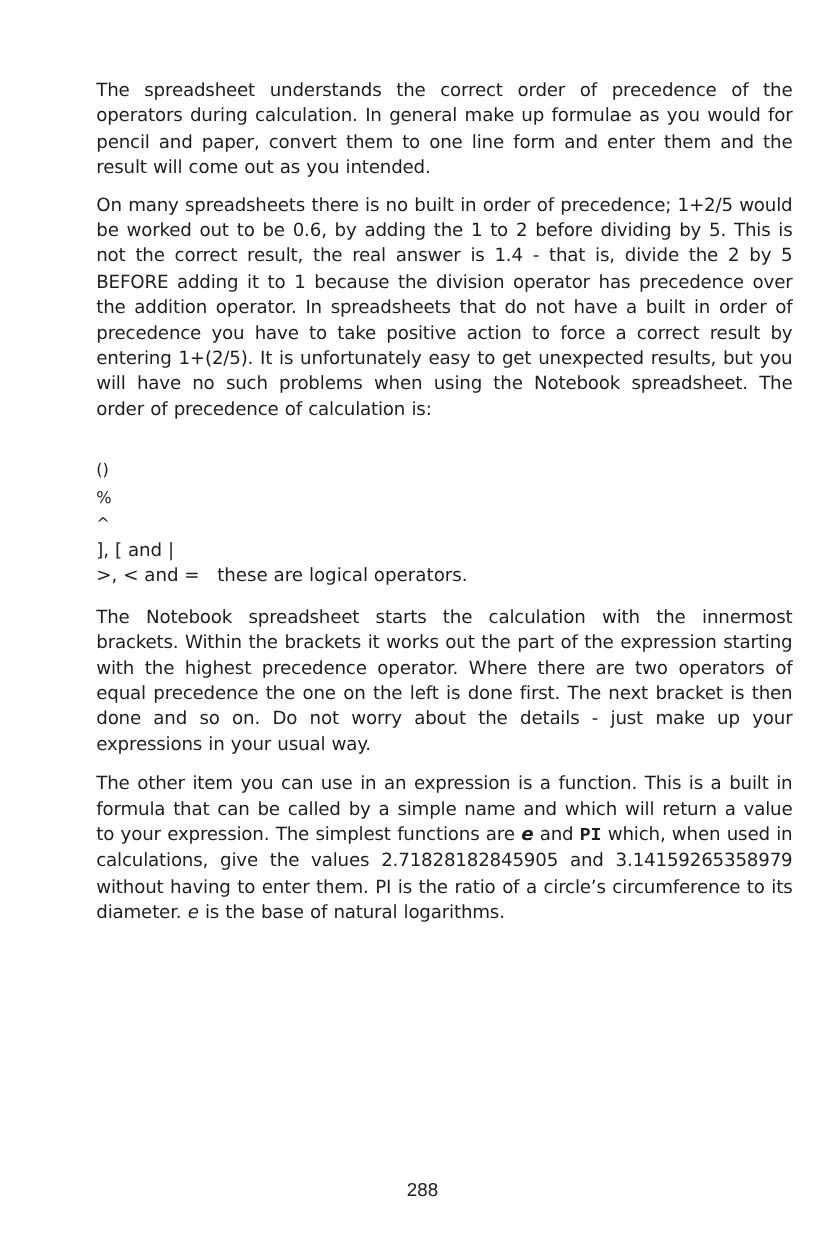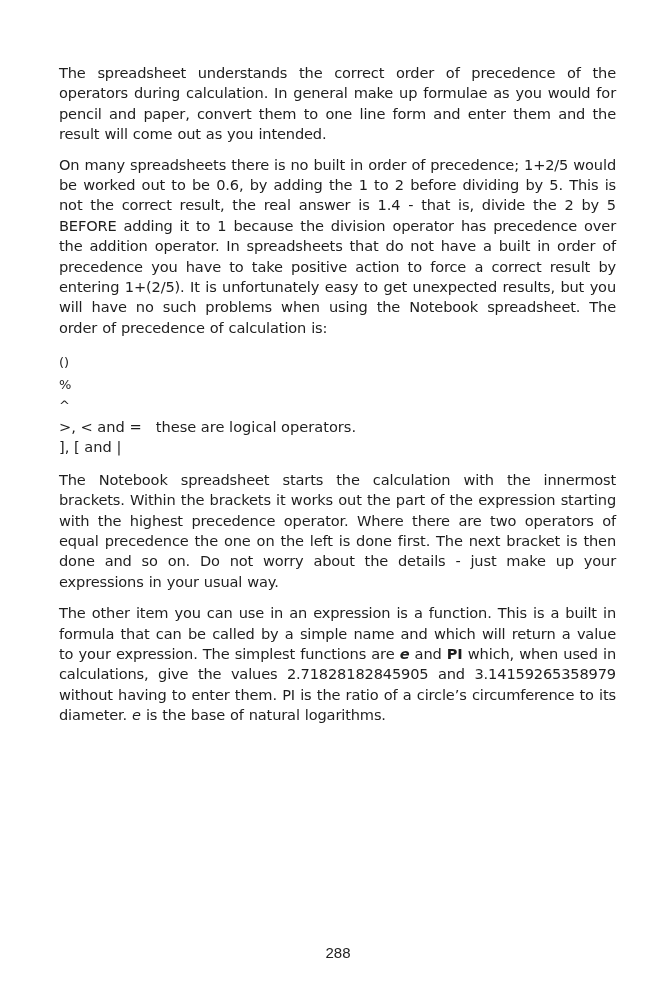--- a/index.html
+++ b/index.html
@@ -10,35 +10,35 @@
     body {
       width: 650px;
       height: 992px;
       position: relative;
       overflow: hidden;
       color: #1e1e1e;
       font-family: "DejaVu Sans", sans-serif;
     }
     .page {
       position: absolute;
-      left: 59px;
+      left: 77px;
       top: 63px;
       width: 557px;
     }
     .para {
       font-size: 14.6px;
       line-height: 20.4px;
       text-align: justify;
       text-align-last: left;
       margin: 0 0 11px 0;
       letter-spacing: -0.15px;
       word-spacing: 0.5px;
     }
     .para.p1 { margin-bottom: 10px; }
-    .para.p2 { margin-bottom: 14px; }
+    .para.p2 { margin-bottom: 28px; }
     .oplist {
       list-style: none;
       margin: 0 0 12px 0;
       padding: 0;
       font-size: 14.6px;
       line-height: 20.5px;
     }
     .oplist li {
       margin: 0;
       padding: 0;
@@ -48,20 +48,21 @@
       font-family: "DejaVu Sans", sans-serif;
       font-size: 13px;
       display: inline-block;
     }
     .op-note {
       display: inline-block;
       margin-left: 14px;
     }
     .bold-term {
       font-weight: bold;
+      font-family: Liberation Mono, monospace;
     }
     .bold-italic-term {
       font-weight: bold;
       font-style: italic;
     }
     .italic-term {
       font-style: italic;
     }
     .page-number {
       position: absolute;
@@ -80,22 +81,22 @@
 <div class="page">
 
   <p class="para p1">The spreadsheet understands the correct order of precedence of the operators during calculation. In general make up formulae as you would for pencil and paper, convert them to one line form and enter them and the result will come out as you intended.</p>
 
   <p class="para p2">On many spreadsheets there is no built in order of precedence; 1+2/5 would be worked out to be 0.6, by adding the 1 to 2 before dividing by 5. This is not the correct result, the real answer is 1.4 - that is, divide the 2 by 5 BEFORE adding it to 1 because the division operator has precedence over the addition operator. In spreadsheets that do not have a built in order of precedence you have to take positive action to force a correct result by entering 1+(2/5). It is unfortunately easy to get unexpected results, but you will have no such problems when using the Notebook spreadsheet. The order of precedence of calculation is:</p>
 
   <ul class="oplist">
     <li><span class="op-symbol">()</span></li>
     <li><span class="op-symbol">%</span></li>
     <li><span class="op-symbol">^</span></li>
+    <li><span>], [ and |</span></li>
     <li><span>&gt;, &lt; and =</span><span class="op-note">these are logical operators.</span></li>
-    <li><span>], [ and |</span></li>
   </ul>
 
   <p class="para p3">The Notebook spreadsheet starts the calculation with the innermost brackets. Within the brackets it works out the part of the expression starting with the highest precedence operator. Where there are two operators of equal precedence the one on the left is done first. The next bracket is then done and so on. Do not worry about the details - just make up your expressions in your usual way.</p>
 
   <p class="para p4"><span>The other item you can use in an expression is a function. This is a built in formula that can be called by a simple name and which will return a value to your expression. The simplest functions are </span><span class="bold-italic-term">e</span><span> and </span><span class="bold-term">PI</span><span> which, when used in calculations, give the values 2.71828182845905 and 3.14159265358979 without having to enter them. PI is the ratio of a circle’s circumference to its diameter. </span><span class="italic-term">e</span><span> is the base of natural logarithms.</span></p>
 
 </div>
 
 <div class="page-number">288</div>
 

